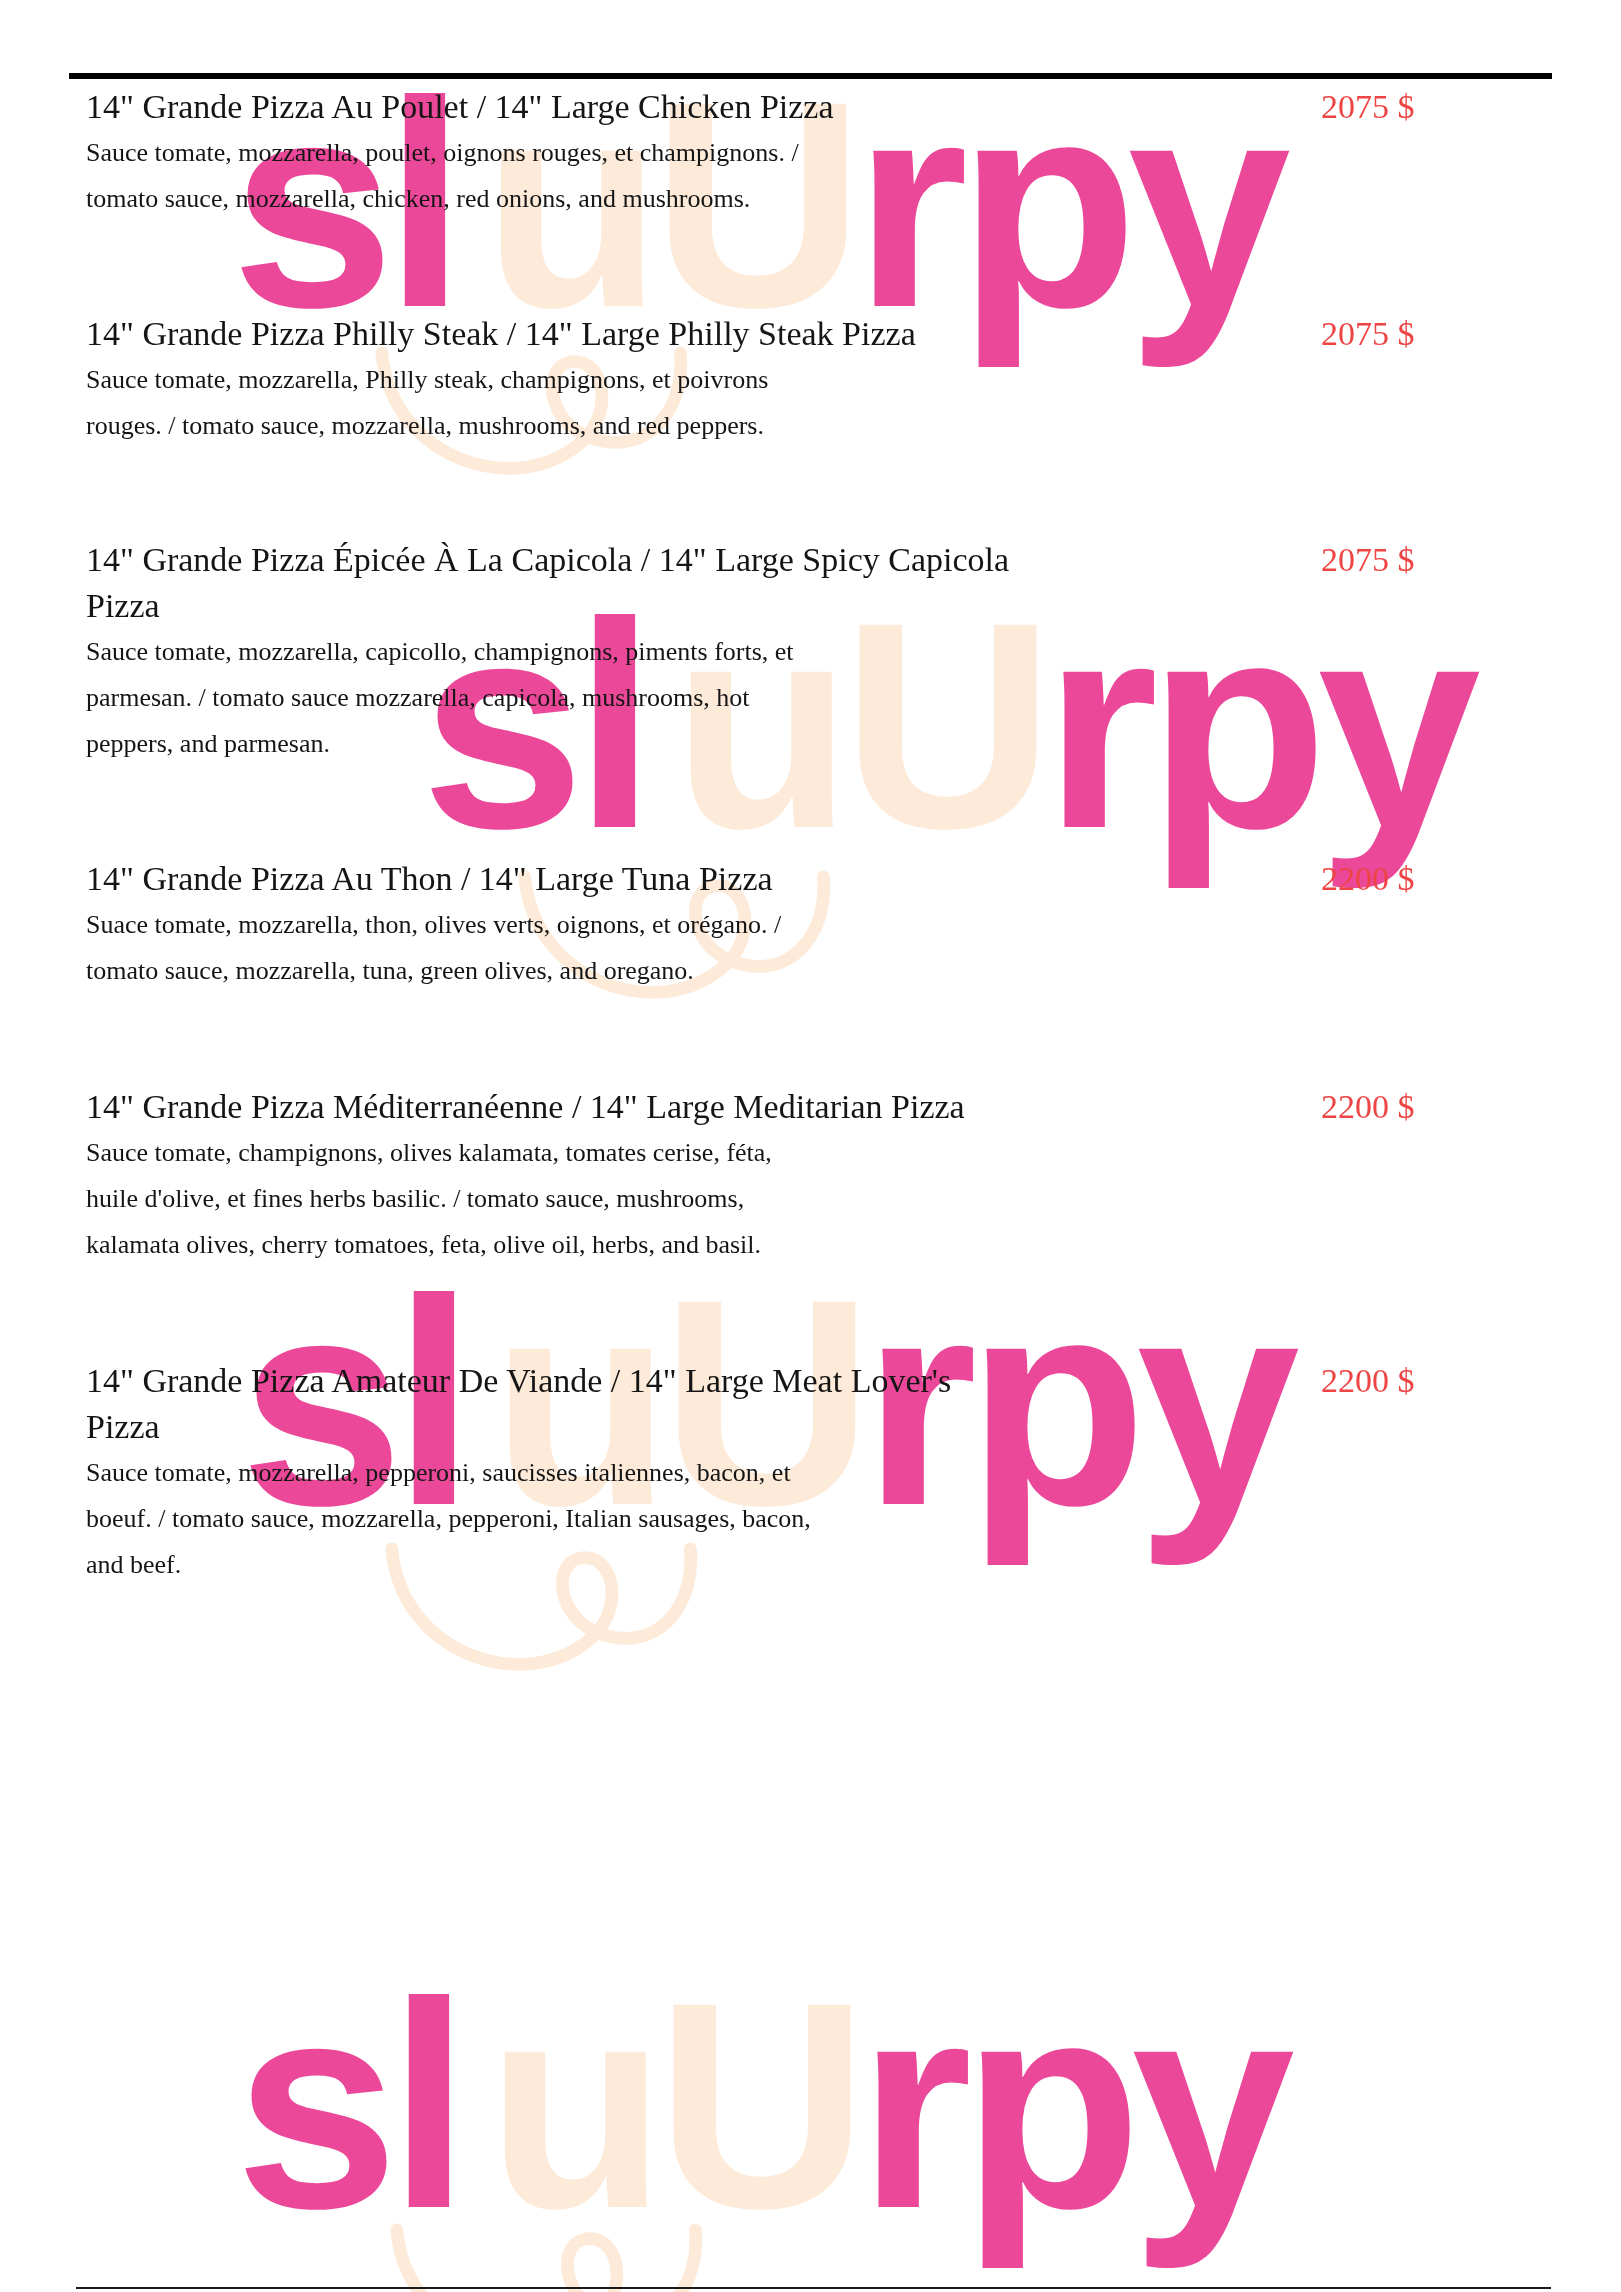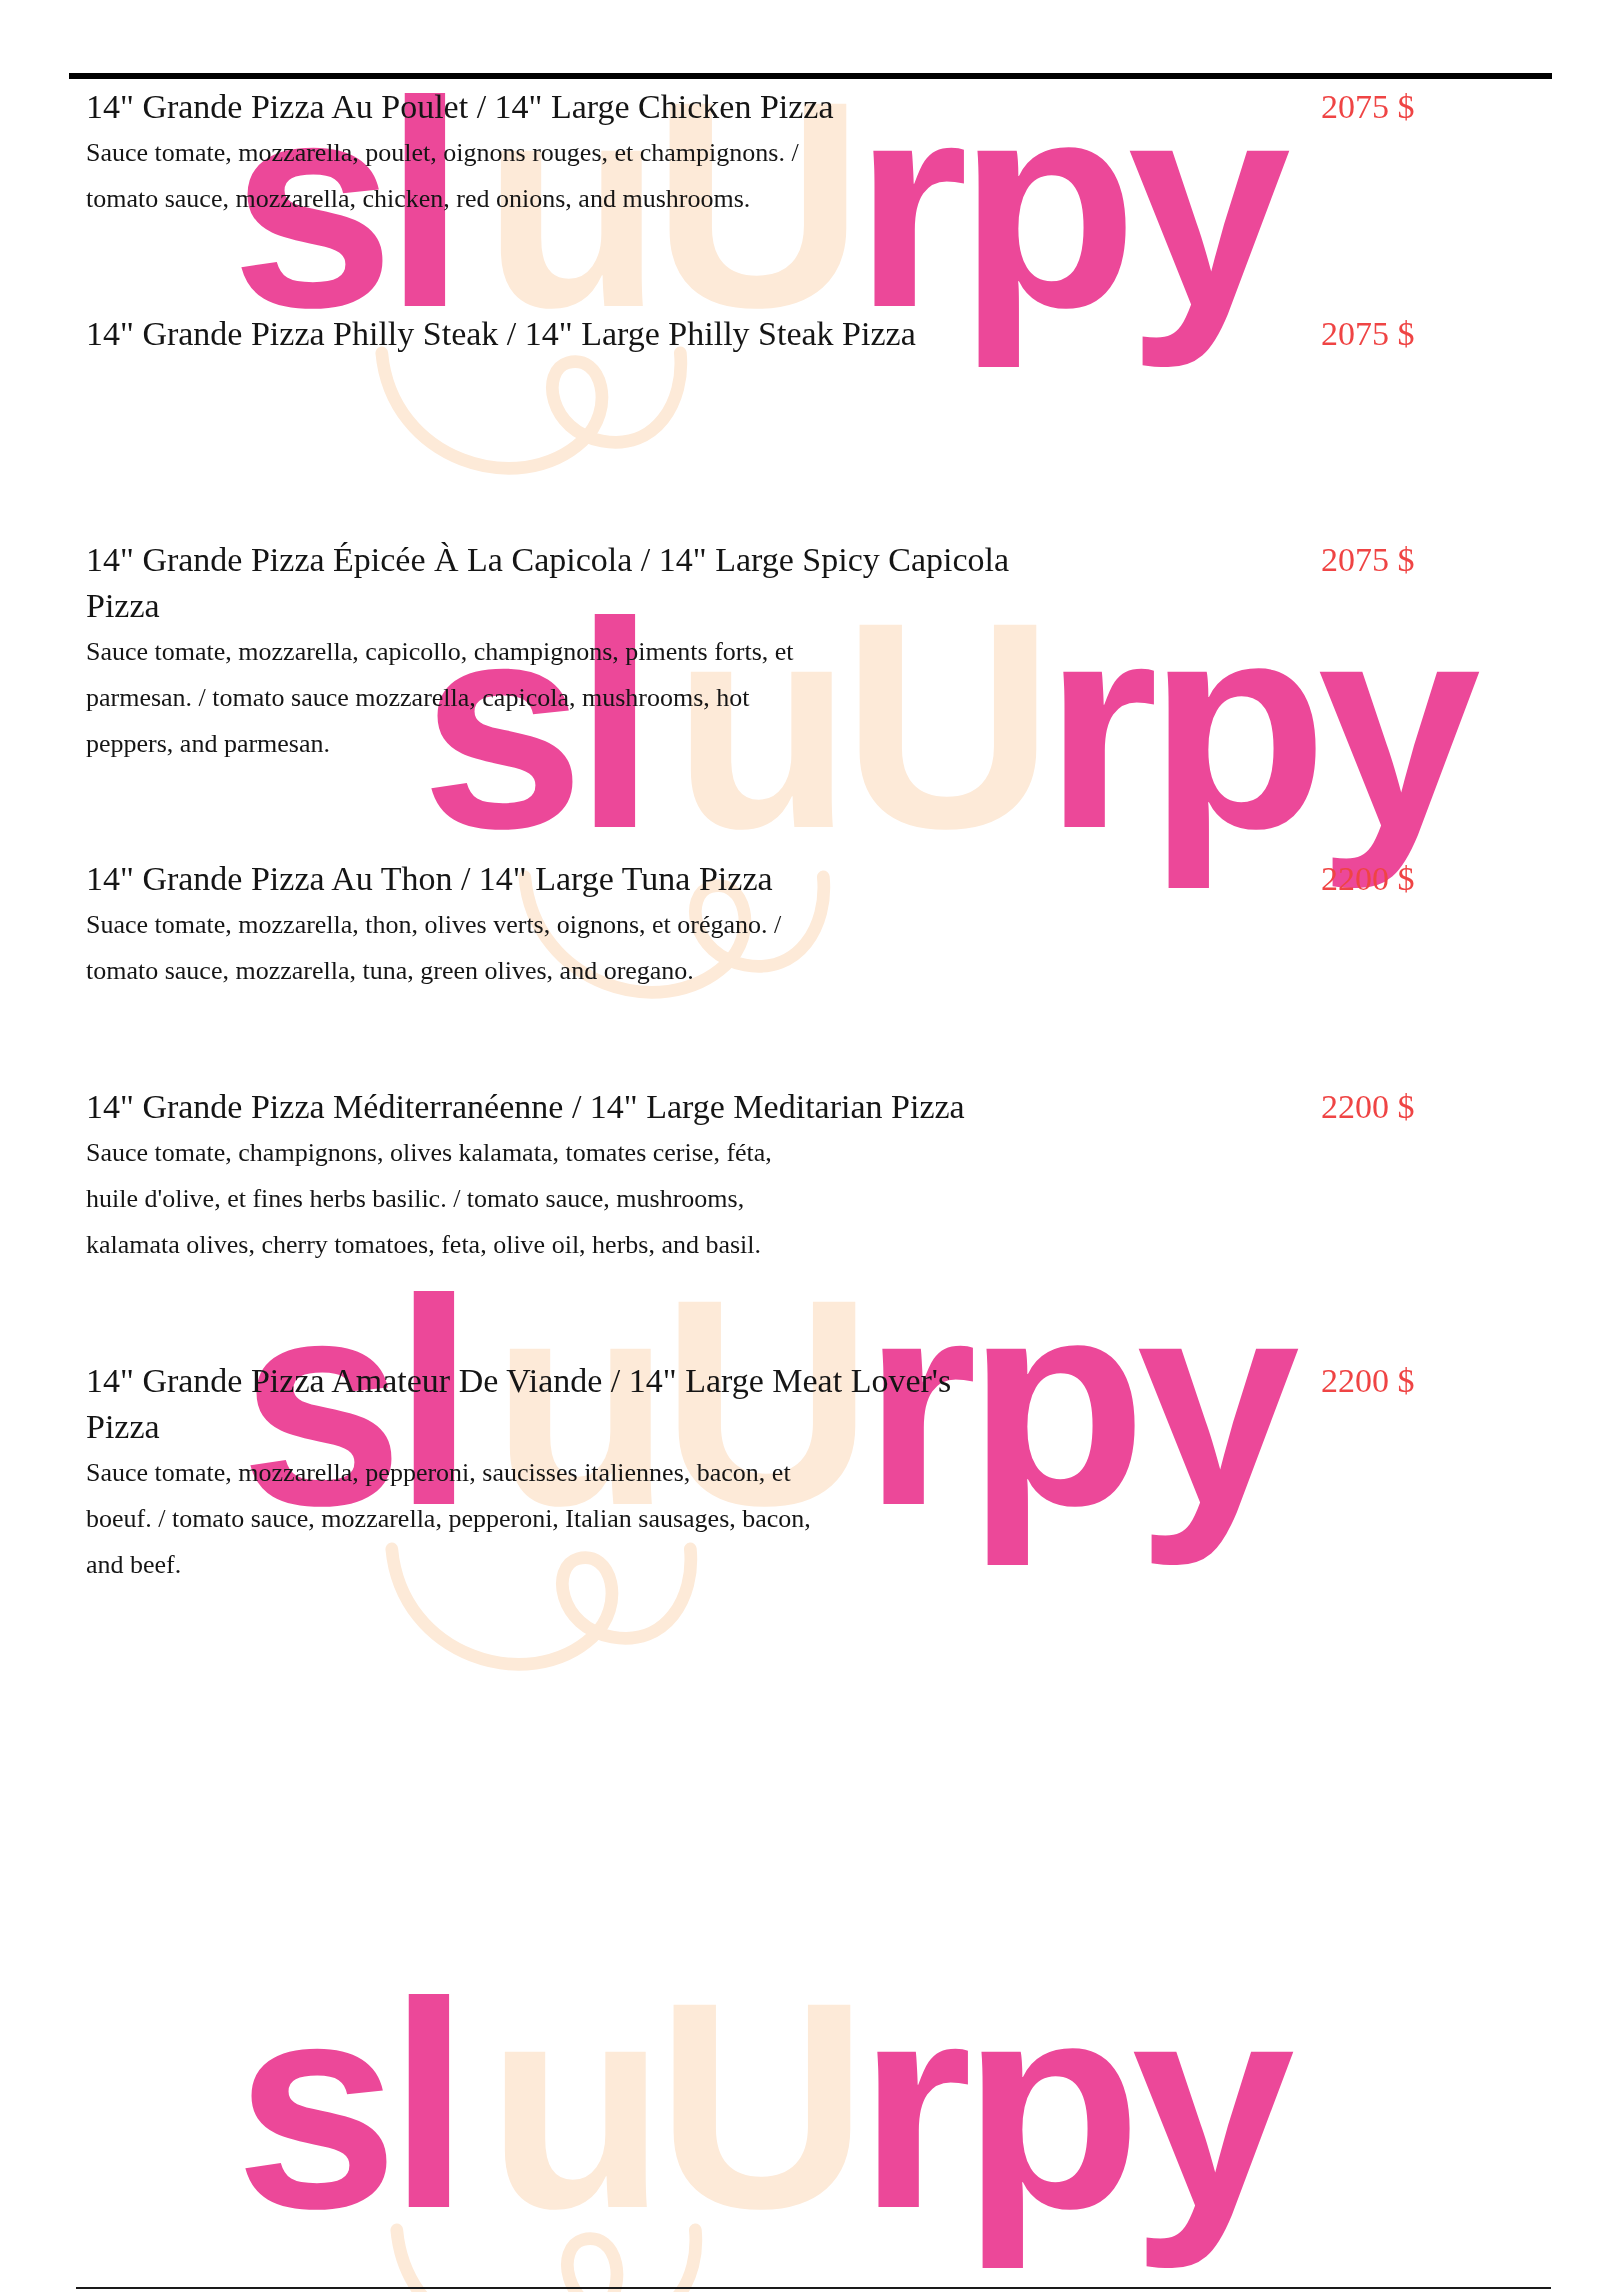--- a/index.html
+++ b/index.html
@@ -148,20 +148,22 @@
 tomato sauce, mozzarella, chicken, red onions, and mushrooms.</div>
         </div>
         <div class="item-price">2075 $</div>
       </div>
     </div>
 
     <div class="menu-item" style="top:311px;">
       <div class="item-row">
         <div class="item-text">
           <div class="item-name">14" Grande Pizza Philly Steak / 14" Large Philly Steak Pizza</div>
+          <div class="item-desc">Sauce tomate, mozzarella, Philly steak, champignons, et poivrons
+rouges. / tomato sauce, mozzarella, mushrooms, and red peppers.</div>
         </div>
         <div class="item-price">2075 $</div>
       </div>
     </div>
 
     <div class="menu-item" style="top:537px;">
       <div class="item-row">
         <div class="item-text">
           <div class="item-name">14" Grande Pizza Épicée À La Capicola / 14" Large Spicy Capicola
 Pizza</div>

